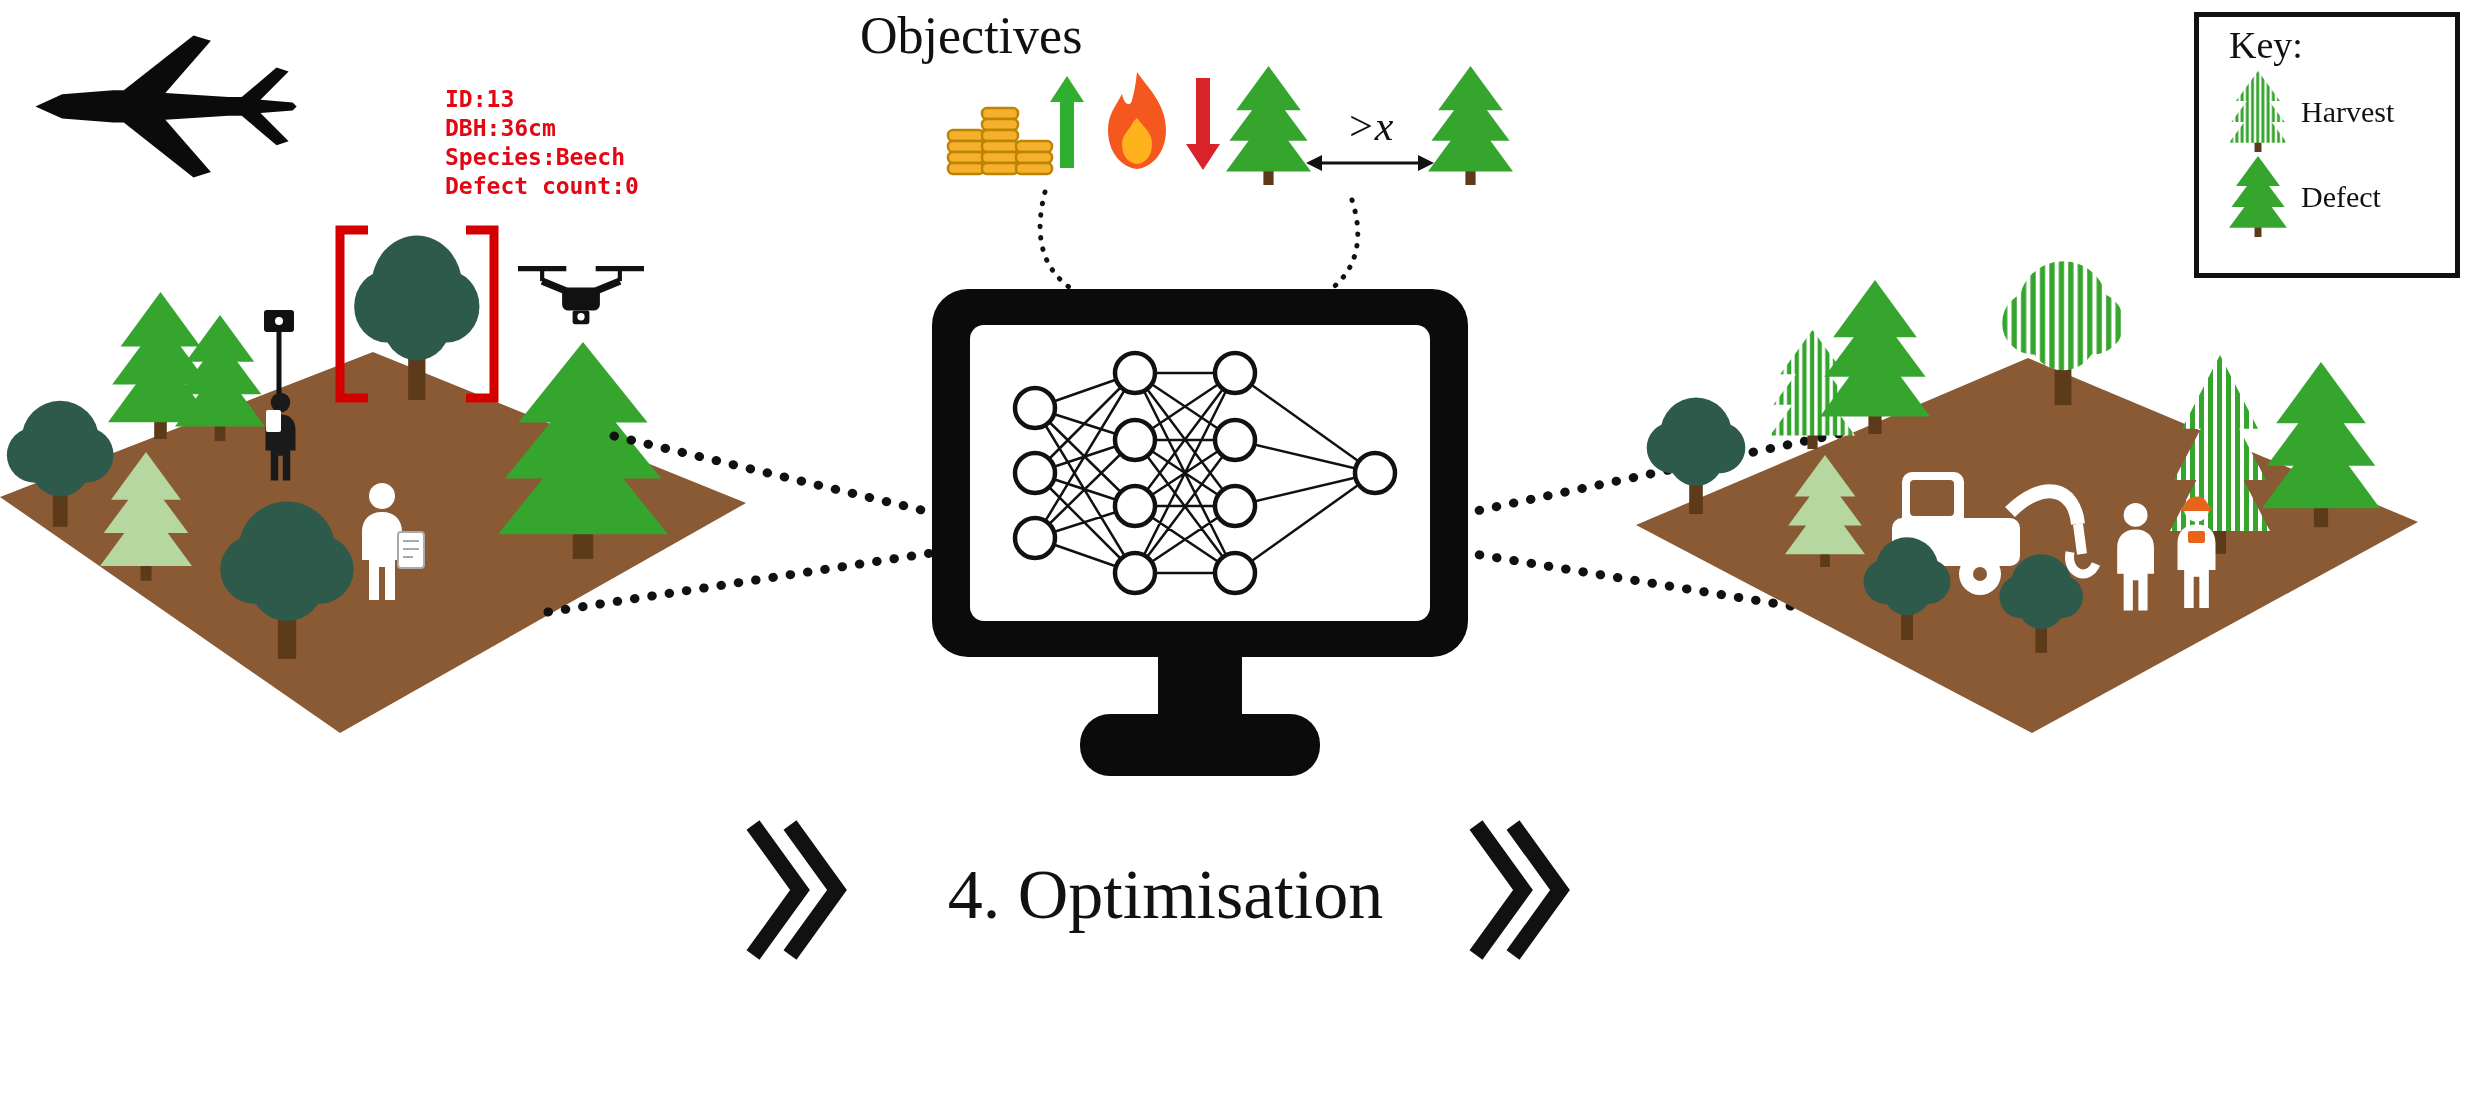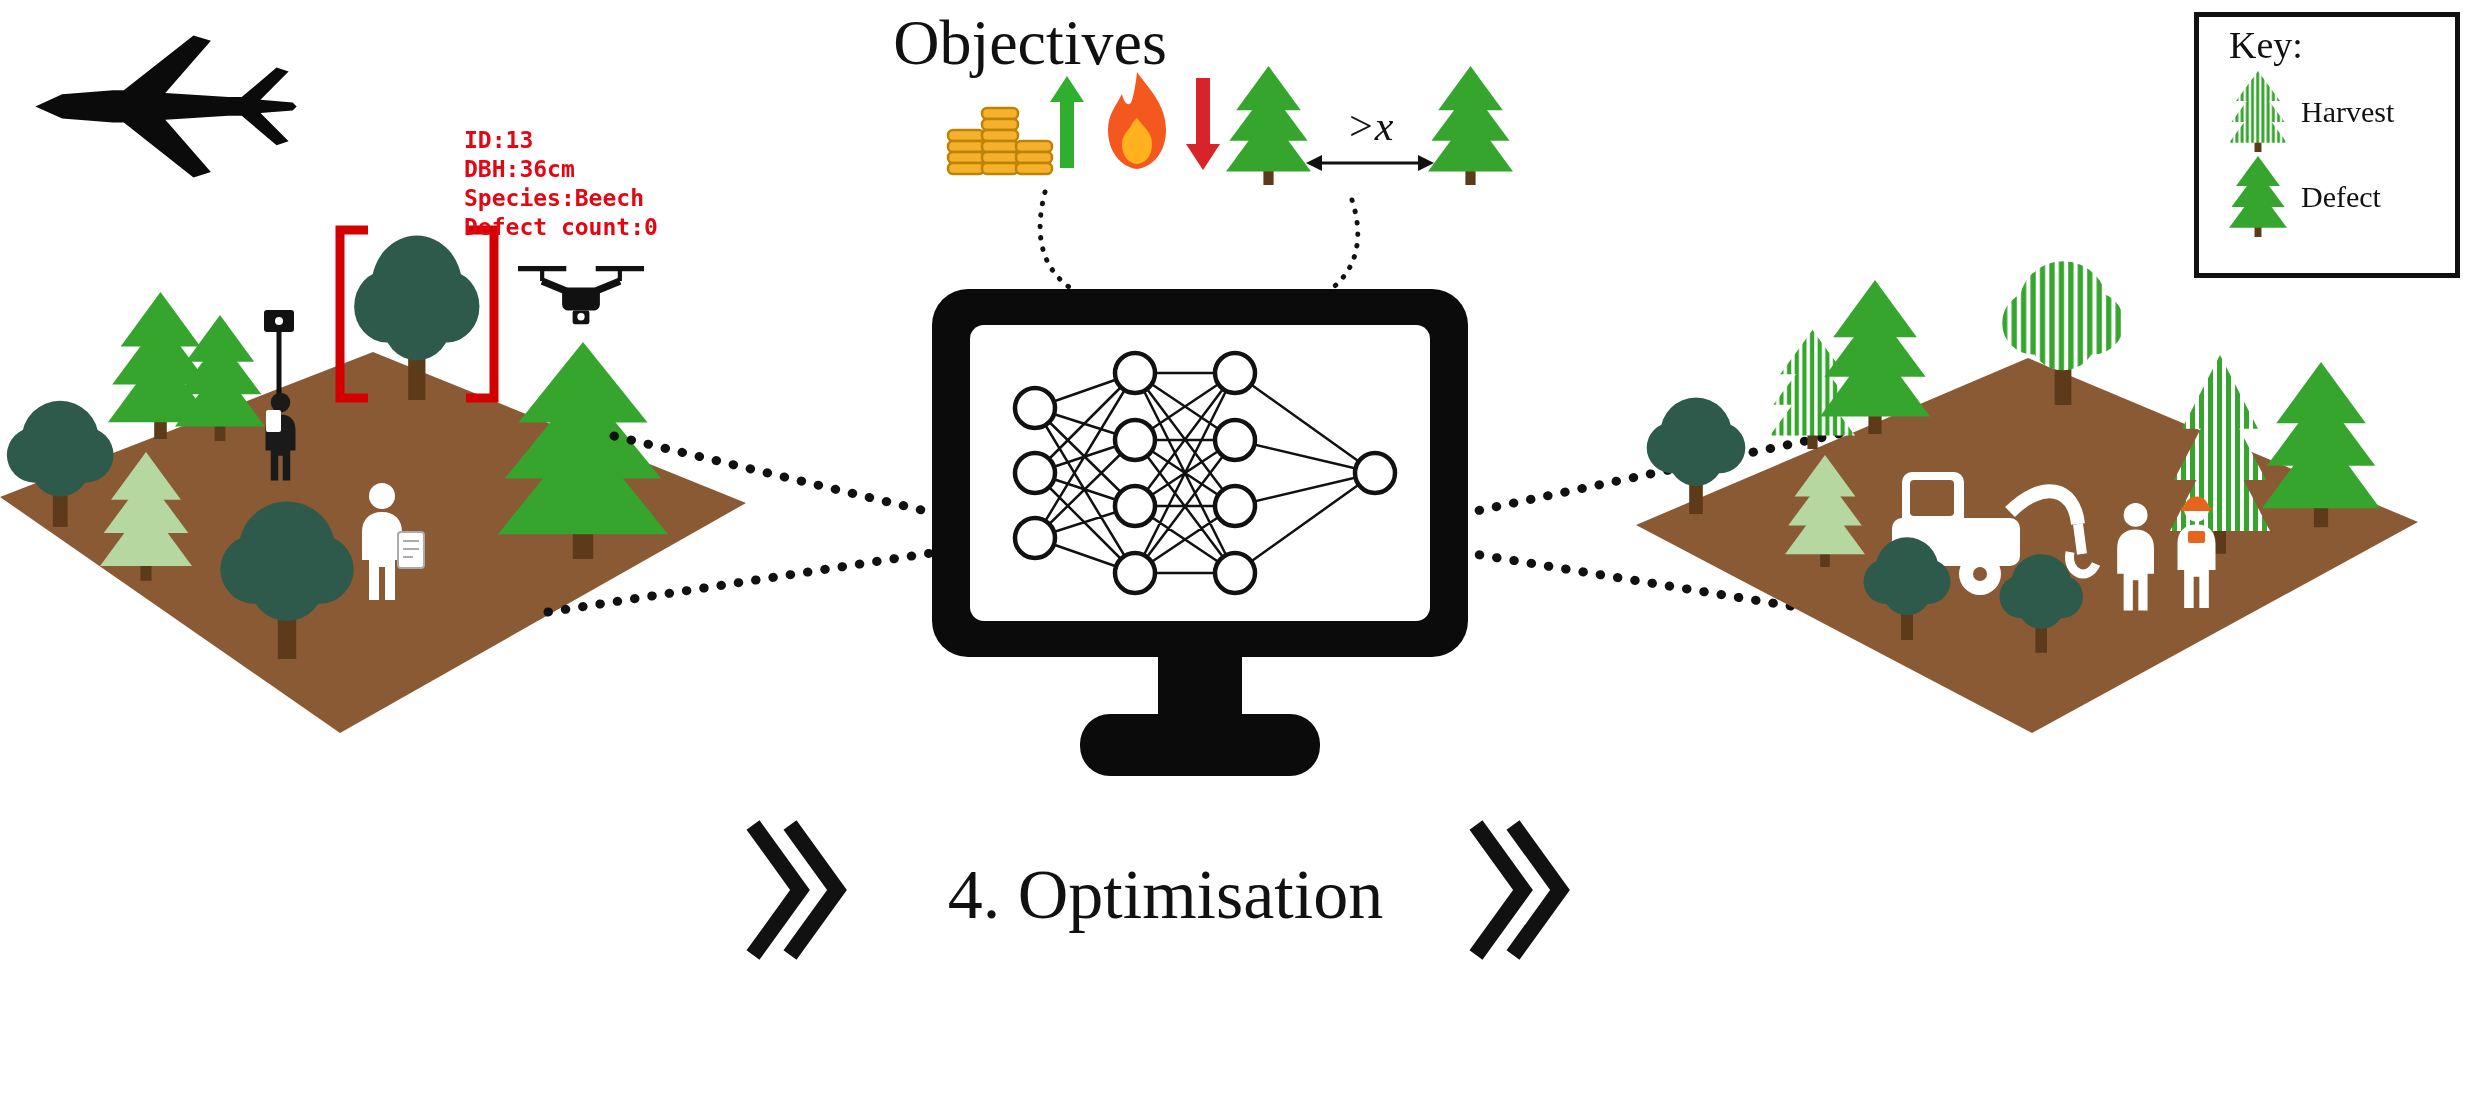--- a/index.html
+++ b/index.html
@@ -3,21 +3,21 @@
 <meta charset="utf-8">
 <style>
   * { margin:0; padding:0; box-sizing:border-box; }
   html,body { background:#ffffff; }
   body { font-family:"Liberation Serif","DejaVu Serif",serif; color:#111; }
   .canvas { position:relative; width:2467px; height:1106px; background:#fff; overflow:hidden; }
   .abs { position:absolute; }
   .scene { position:absolute; left:0; top:0; }
   .annotation { font-family:"DejaVu Sans Mono","Liberation Mono",monospace; font-weight:bold;
                 color:#e30613; font-size:23px; line-height:29px; }
-  .heading { font-size:64px; text-align:center; white-space:nowrap; }
+  .heading { font-size:52px; white-space:nowrap; }
   .stage { font-size:70px; line-height:97px; text-align:center; white-space:nowrap; }
   .distlabel { font-style:italic; font-size:42px; text-align:center; white-space:nowrap; }
   .keybox { border:5px solid #111; background:#fff; padding:6px 12px 4px 14px; }
   .keytitle { font-size:38px; }
   .keyrow { display:flex; align-items:center; gap:14px; margin-top:4px; }
   .keylabel { font-size:30px; }
 </style>
 </head>
 <body>
 
@@ -192,21 +192,21 @@
     <g stroke="#111" stroke-width="16" fill="none">
       <polyline points="753,825 800,890 753,955"></polyline>
       <polyline points="790,825 837,890 790,955"></polyline>
     </g>
     <g stroke="#111" stroke-width="16" fill="none">
       <polyline points="1476,825 1523,890 1476,955"></polyline>
       <polyline points="1513,825 1560,890 1513,955"></polyline>
     </g>
   </svg>
 
-  <div class="abs annotation" style="left:464px; top:85px;margin-top:41px;">
+  <div class="abs annotation" style="left:445px; top:85px;">
     <div>ID:13</div>
     <div>DBH:36cm</div>
     <div>Species:Beech</div>
     <div>Defect count:0</div>
   </div>
 
   <div class="abs heading" style="left:860px; top:6px; width:340px;">Objectives</div>
   <div class="abs distlabel" style="left:1330px; top:102px; width:80px;">&gt;x</div>
 
   <div class="abs keybox" style="left:2194px; top:12px; width:266px; height:266px;padding-left:30px;">

